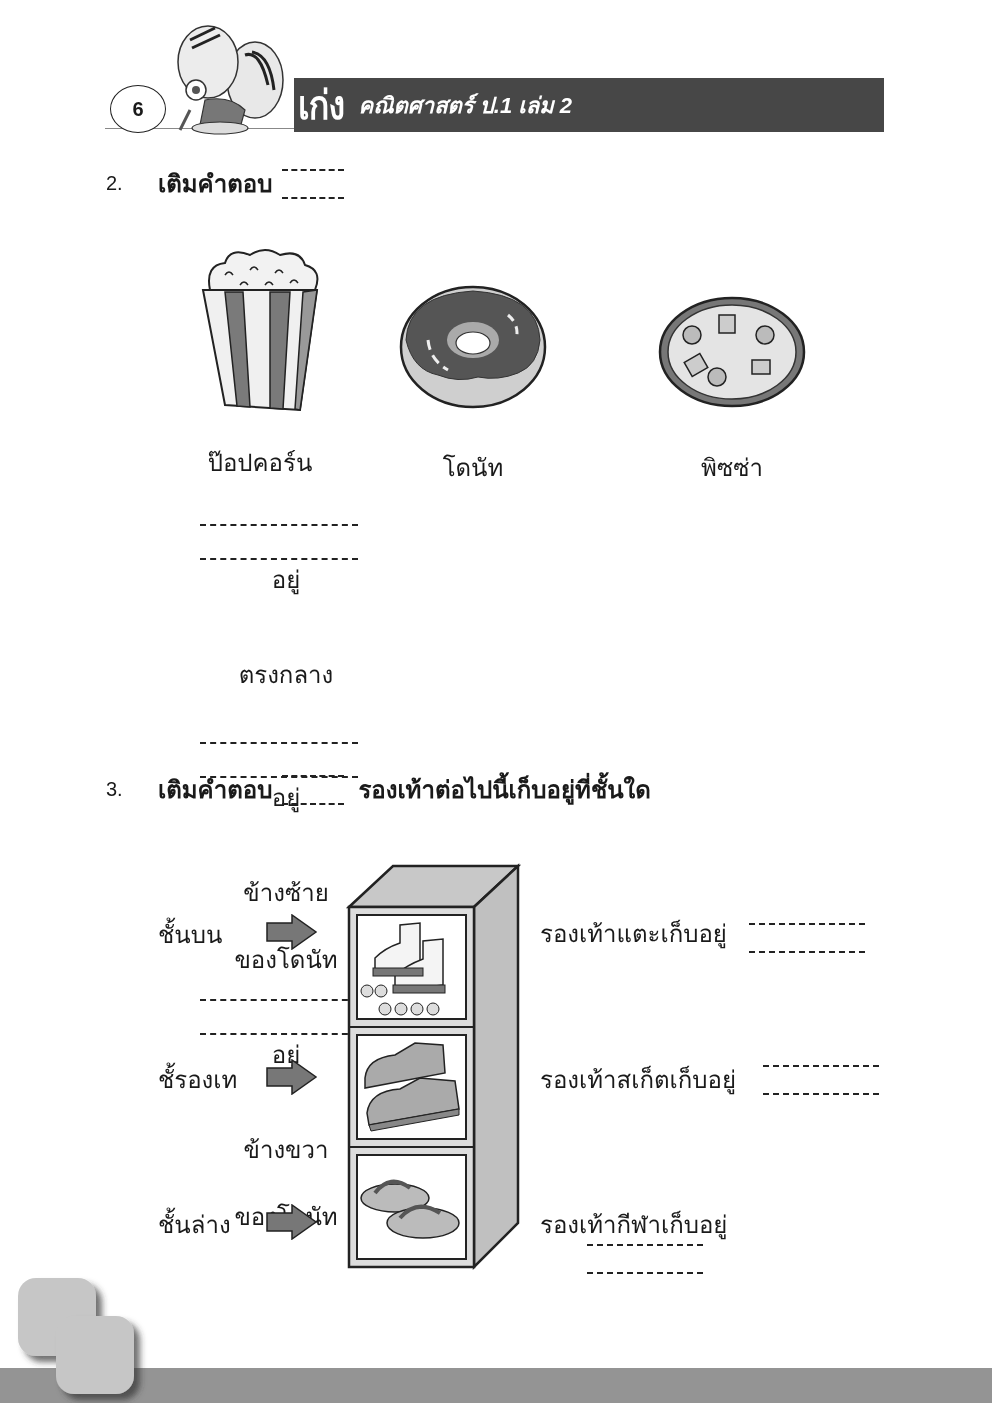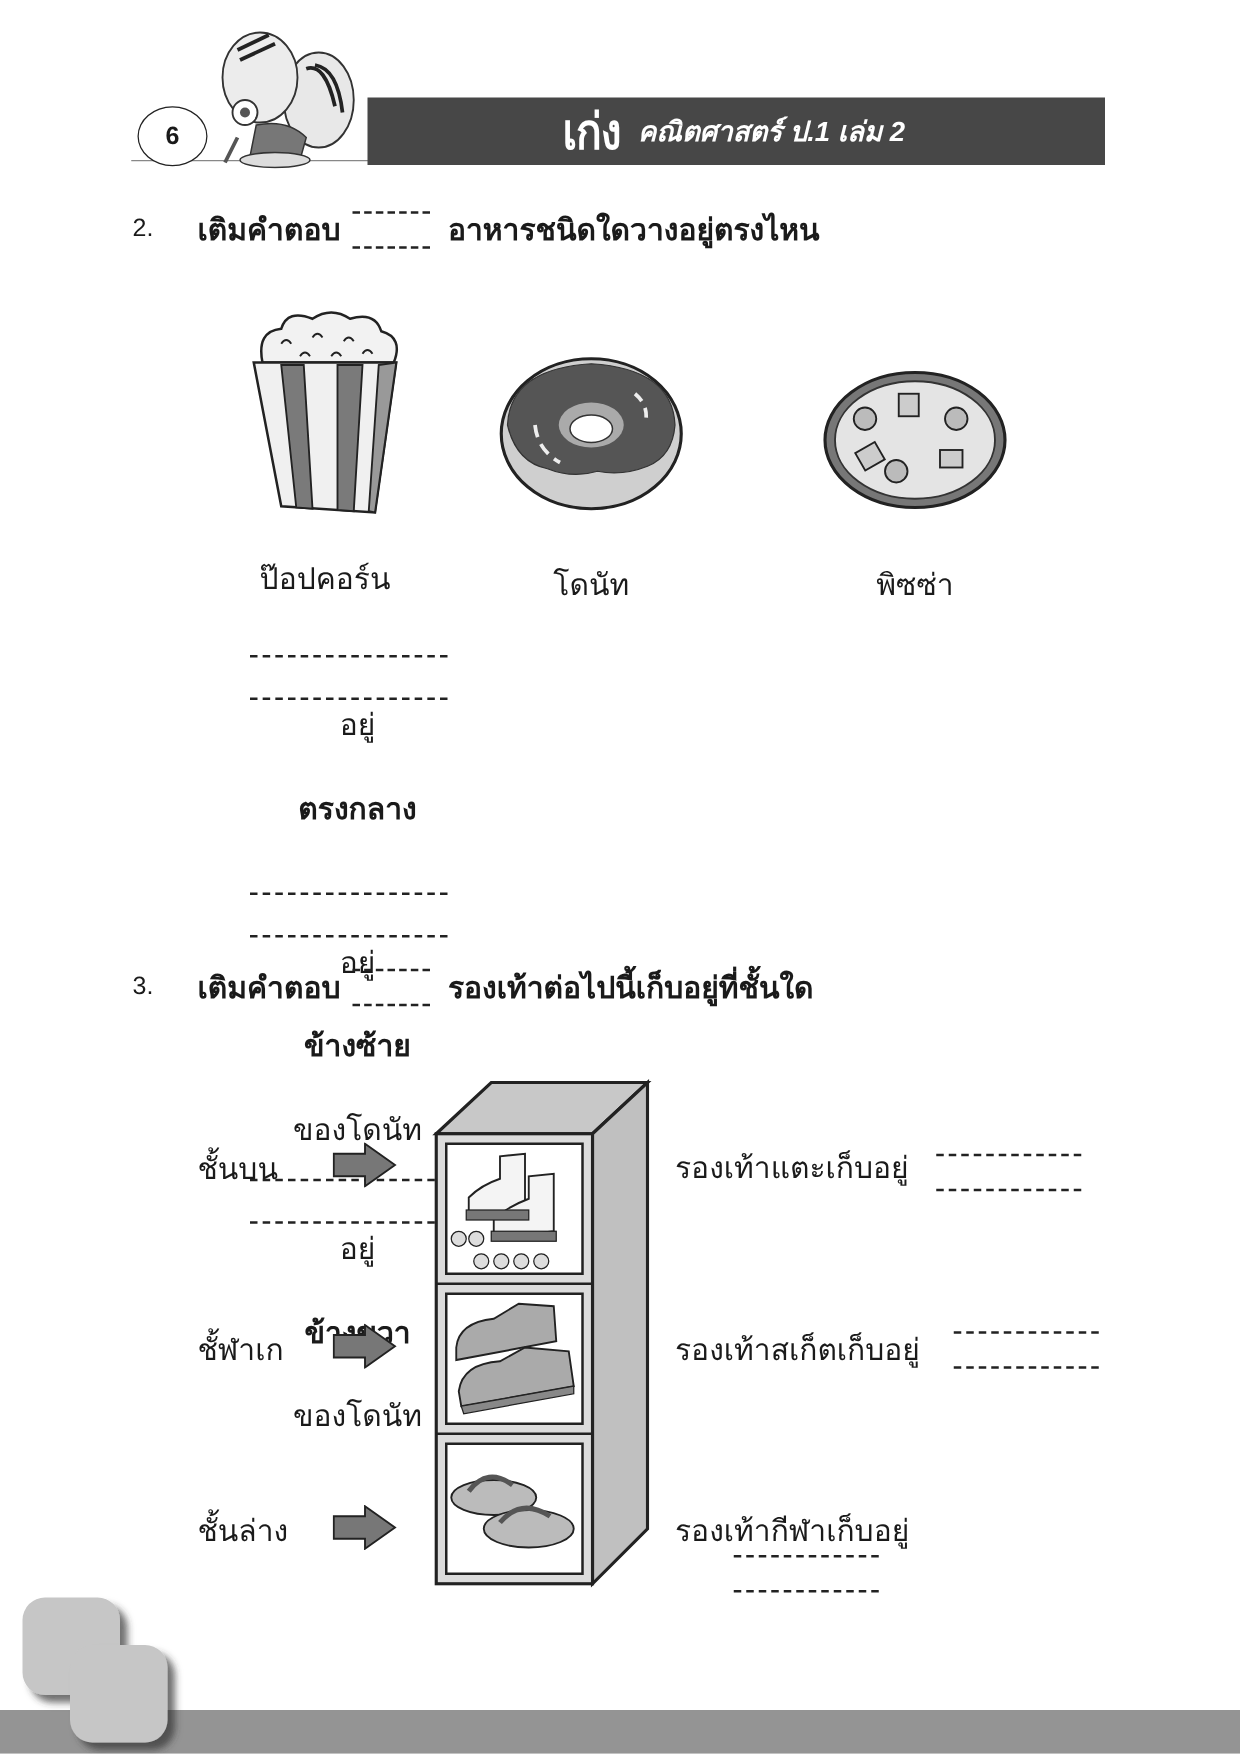--- a/index.html
+++ b/index.html
@@ -13,21 +13,21 @@
   
   .header-line { left: 105px; top: 128px; width: 200px; height: 1px; background: #888; }
   .page-circle {
     left: 110px; top: 85px; width: 54px; height: 46px; border: 1.5px solid #222;
     border-radius: 50%; background: #fff; display: flex; align-items: center; justify-content: center;
     font-family: "Liberation Sans", sans-serif; font-weight: bold; font-size: 20px;
   }
   .mascot { left: 160px; top: 10px; width: 140px; height: 125px; }
   .header-bar {
     left: 294px; top: 78px; width: 590px; height: 54px; background: #474747;
-    display: flex; align-items: center; justify-content: center; padding-right: 8px; box-sizing: border-box;
+    display: flex; align-items: center; justify-content: flex-start; padding-right: 8px; box-sizing: border-box;
     color: #fff;
   }
   .brand { font-family: "Liberation Sans", sans-serif; font-weight: bold; font-size: 40px; letter-spacing: -1px; margin-right: 10px; transform: scaleX(0.85); }
   .subtitle { font-family: "Liberation Sans", sans-serif; font-size: 22px; font-weight: bold; font-style: italic; }
 
   
   .q-heading {
     display: flex; align-items: center; font-family: "Liberation Sans", sans-serif;
     font-size: 24px; font-weight: bold; color: #1a1a1a;
   }
@@ -35,21 +35,21 @@
   .blank-pair { display: inline-flex; flex-direction: column; justify-content: space-between; height: 30px; margin: 0 14px 0 10px; }
   .dash { border-top: 2px dashed #222; }
 
   
   .food { text-align: center; }
   .food-label { font-family: "DejaVu Sans", sans-serif; font-size: 24px; color: #1a1a1a; }
 
   
   .fill-row { display: flex; align-items: center; font-family: "DejaVu Sans", sans-serif; font-size: 24px; flex-direction: column; }
   .fill-blank { width: 158px; height: 36px; display: flex; flex-direction: column; justify-content: space-between; margin-right: 14px; }
-  .b { font-weight: bold; }
+  .b { font-weight: normal; margin-top: 28px; }
 
   
   .shelf-label { font-family: "DejaVu Sans", sans-serif; font-size: 24px; }
   .arrow { width: 52px; height: 36px; }
   .answer-text { font-family: "DejaVu Sans", sans-serif; font-size: 24px; }
   .answer-blank { width: 116px; height: 30px; display: flex; flex-direction: column; justify-content: space-between; }
 
   
   .footer-bar { left: 0; top: 1368px; width: 992px; height: 35px; background: #949494; }
 </style>
@@ -76,21 +76,20 @@
   <span class="subtitle">คณิตศาสตร์ ป.1 เล่ม 2</span>
 </div>
 
 <div class="abs q-heading" style="left:106px; top:164px;">
   <span class="q-num">2.</span>
   <span>เติมคำตอบ</span>
   <span class="blank-pair" style="width:62px;">
       <span class="dash"></span>
       <span class="dash"></span>
     </span>
-  <span>อาหารชนิดใดวางอยู่ตรงไหน</span>
 </div>
 
 <div class="abs food" style="left:180px; top:245px; width:160px;">
   <svg width="130" height="170" viewBox="0 0 130 170">
     <path d="M15 45 Q10 20 30 18 Q35 2 55 10 Q70 0 85 10 Q105 4 110 20 Q128 25 120 45 Z" fill="#f2f2f2" stroke="#222" stroke-width="2"></path>
     <path d="M30 30 q4 -6 8 0 M55 25 q4 -6 8 0 M80 28 q4 -6 8 0 M45 40 q4 -6 8 0 M70 40 q4 -6 8 0 M95 38 q4 -6 8 0" stroke="#222" stroke-width="1.5" fill="none"></path>
     <polygon points="8,45 122,45 105,165 30,160" fill="#f0f0f0" stroke="#222" stroke-width="2"></polygon>
     <polygon points="30,47 48,47 55,162 42,161" fill="#7a7a7a" stroke="#222" stroke-width="1.5"></polygon>
     <polygon points="75,47 95,47 88,164 75,163" fill="#7a7a7a" stroke="#222" stroke-width="1.5"></polygon>
     <polygon points="108,47 122,45 105,165 100,164" fill="#999" stroke="#222" stroke-width="1.5"></polygon>
@@ -158,21 +157,21 @@
   <span class="q-num">3.</span>
   <span>เติมคำตอบ</span>
   <span class="blank-pair" style="width:62px;">
       <span class="dash"></span>
       <span class="dash"></span>
     </span>
   <span>รองเท้าต่อไปนี้เก็บอยู่ที่ชั้นใด</span>
 </div>
 
 <div class="abs shelf-label" style="left:158px; top:915px;">ชั้นบน</div>
-<div class="abs shelf-label" style="left:158px; top:1060px;">ชั้ฬาเก</div>
+<div class="abs shelf-label" style="left:158px; top:1060px;">ชั้รองเท</div>
 <div class="abs shelf-label" style="left:158px; top:1205px;">ชั้นล่าง</div>
 
 <svg class="abs arrow" style="left:266px; top:914px;" viewBox="0 0 52 36">
     <polygon points="1,9 26,9 26,1 50,18 26,35 26,27 1,27" fill="#777" stroke="#222" stroke-width="1.5"></polygon>
   </svg>
 <svg class="abs arrow" style="left:266px; top:1059px;" viewBox="0 0 52 36">
     <polygon points="1,9 26,9 26,1 50,18 26,35 26,27 1,27" fill="#777" stroke="#222" stroke-width="1.5"></polygon>
   </svg>
 <svg class="abs arrow" style="left:266px; top:1204px;" viewBox="0 0 52 36">
     <polygon points="1,9 26,9 26,1 50,18 26,35 26,27 1,27" fill="#777" stroke="#222" stroke-width="1.5"></polygon>

